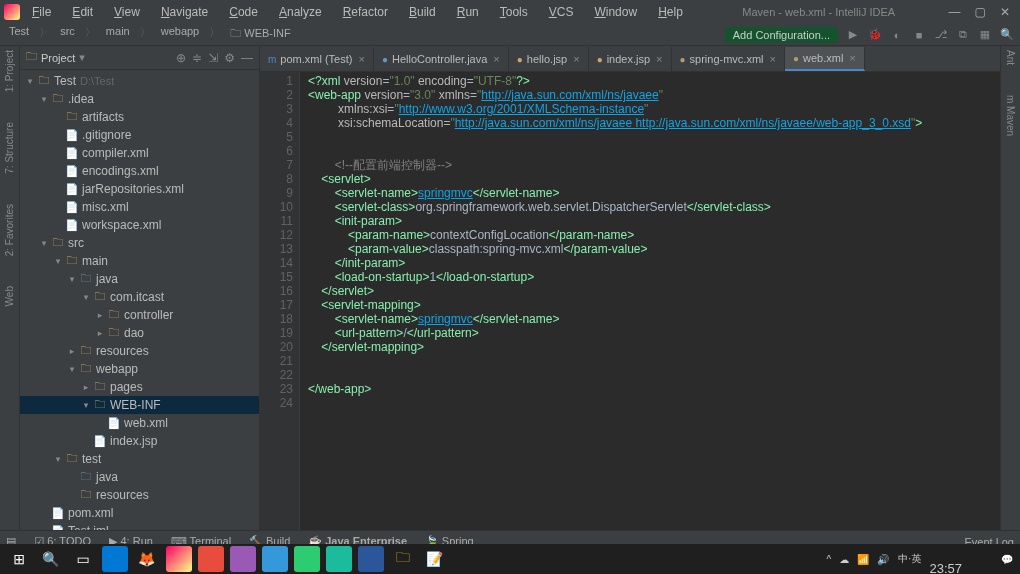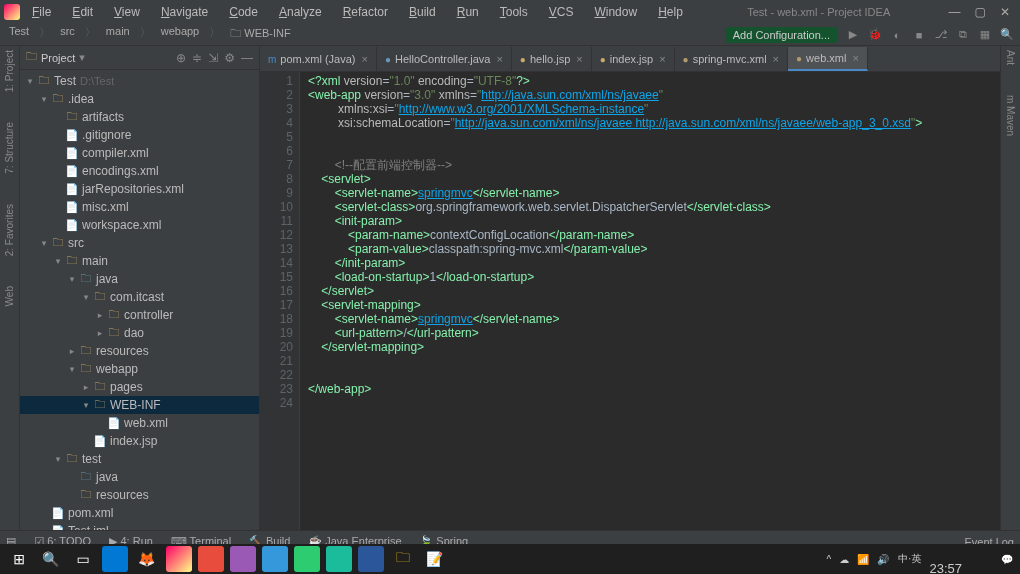--- a/index.html
+++ b/index.html
@@ -73,21 +73,21 @@
       <span><u>C</u>ode</span>
       <span><u>A</u>nalyze</span>
       <span><u>R</u>efactor</span>
       <span><u>B</u>uild</span>
       <span><u>R</u>un</span>
       <span><u>T</u>ools</span>
       <span><u>V</u>CS</span>
       <span><u>W</u>indow</span>
       <span><u>H</u>elp</span>
     </div>
-  <div class="title-center">Test - web.xml - Project IDEA</div>
+  <div class="title-center">Maven - web.xml - IntelliJ IDEA</div>
   <div class="win-controls">
     <span>—</span>
     <span>▢</span>
     <span>✕</span>
   </div>
 </div>
 
 <div class="toolbar">
   <div class="breadcrumb" id="breadcrumb">
       <span>Test</span>
@@ -265,21 +265,21 @@
           <span class="ficon" style="color:#888">📄</span>
           <span class="label">Test.iml</span>
         </div>
       </div>
   </div>
 
   <div class="editor-area">
     <div class="tabs" id="tabs">
         <div class="tab">
           <span class="ticon" style="color:#4a88c7">m</span>
-          <span>pom.xml (Java)</span>
+          <span>pom.xml (Test)</span>
           <span class="close">×</span>
         </div>
         <div class="tab">
           <span class="ticon" style="color:#6897bb">●</span>
           <span>HelloController.java</span>
           <span class="close">×</span>
         </div>
         <div class="tab">
           <span class="ticon" style="color:#c9a86a">●</span>
           <span>hello.jsp</span>
@@ -358,21 +358,21 @@
   </div>
 
   <div class="right-gutter">
     <span>Ant</span>
     <span>m Maven</span>
   </div>
 </div>
 
 <div class="bottom-bar">
   <span>▤</span>
-  <span id="bottom-tabs-c"><span style="margin-right: 18px;">☑ 6: TODO</span><span style="margin-right: 18px;">▶ 4: Run</span><span style="margin-right: 18px;">⌨ Terminal</span><span style="margin-right: 18px;">🔨 Build</span><span style="margin-right: 18px;">☕ Java Enterprise</span><span style="margin-right: 18px;">🍃 Spring</span></span>
+  <span id="bottom-tabs-c"><span style="margin-right: 18px;">☑ 6: TODO</span><span style="margin-right: 18px;">▶ 4: Run</span><span style="margin-right: 18px;">⌨ Terminal</span><span style="margin-right: 18px;">🔨 Build</span><span style="margin-right: 18px; font-weight: bold;">☕ Java Enterprise</span><span style="margin-right: 18px;">🍃 Spring</span></span>
   <span class="br">Event Log</span>
 </div>
 
 <div class="status-bar">
   <span class="sr">
     <span>1:1</span>
     <span>LF</span>
     <span>UTF-8</span>
     <span>4 spaces</span>
     <span>🔒</span>

